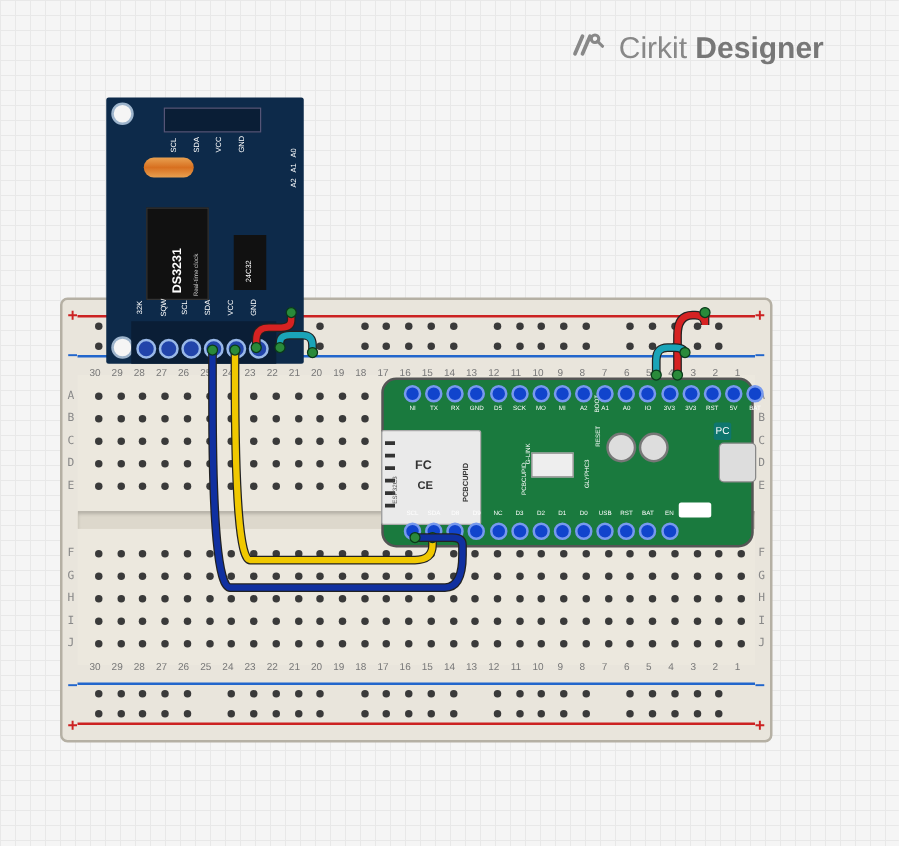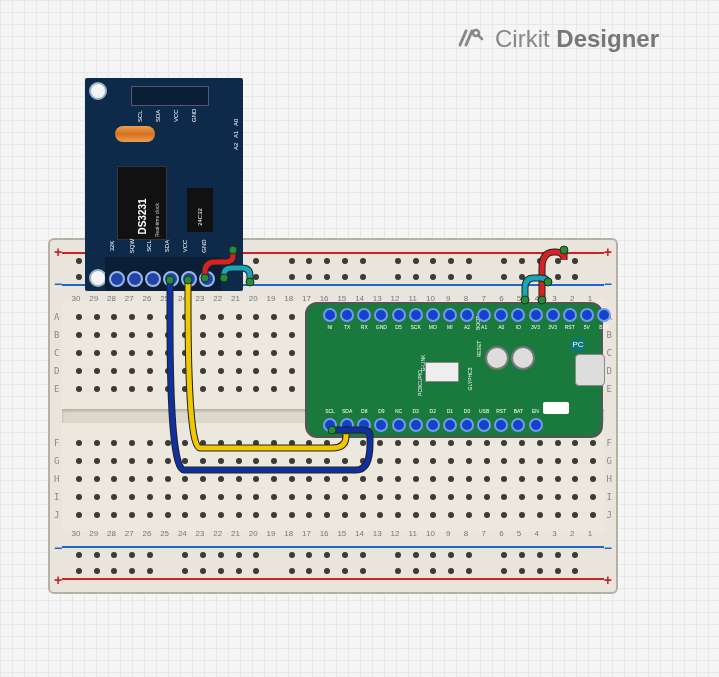--- a/index.html
+++ b/index.html
@@ -849,20 +849,34 @@
       <div class="side-pin-label" style="left: 148px; top: 72px;">A2</div>
       <div class="bottom-pin-label" style="left: 22px; bottom: 42px;">32K</div>
       <div class="bottom-pin-label" style="left: 40px; bottom: 42px;">SQW</div>
       <div class="bottom-pin-label" style="left: 58px; bottom: 42px;">SCL</div>
       <div class="bottom-pin-label" style="left: 76px; bottom: 42px;">SDA</div>
       <div class="bottom-pin-label" style="left: 94px; bottom: 42px;">VCC</div>
       <div class="bottom-pin-label" style="left: 112px; bottom: 42px;">GND</div>
     </div>
 
   <div class="esp">
+    <div class="shield">
+      <div class="ant">
+        <div style="top:4px;left:0;width:8px;"></div>
+        <div style="top:14px;left:0;width:8px;"></div>
+        <div style="top:24px;left:0;width:8px;"></div>
+        <div style="top:34px;left:0;width:8px;"></div>
+        <div style="top:44px;left:0;width:8px;"></div>
+        <div style="top:54px;left:0;width:8px;"></div>
+      </div>
+      <div class="fcc">FC</div>
+      <div class="ce">CE</div>
+      <div class="brand">PCBCUPID</div>
+      <div class="chiptxt">ESP32C3</div>
+    </div>
     <div class="button b1"></div>
     <div class="button b2"></div>
     <div class="usb"></div>
     <div class="led"></div>
     <div class="conn-small"></div>
     <div class="logo-pc">PC</div>
     <div class="lbl-vert" style="left:164px; top:42px;">RESET</div>
     <div class="lbl-vert" style="left:164px; top:16px;">BOOT</div>
     <div class="lbl-vert" style="left:108px; top:56px;">G-LINK</div>
     <div class="lbl-vert" style="left:100px; top:76px;">PCBCUPID</div>

